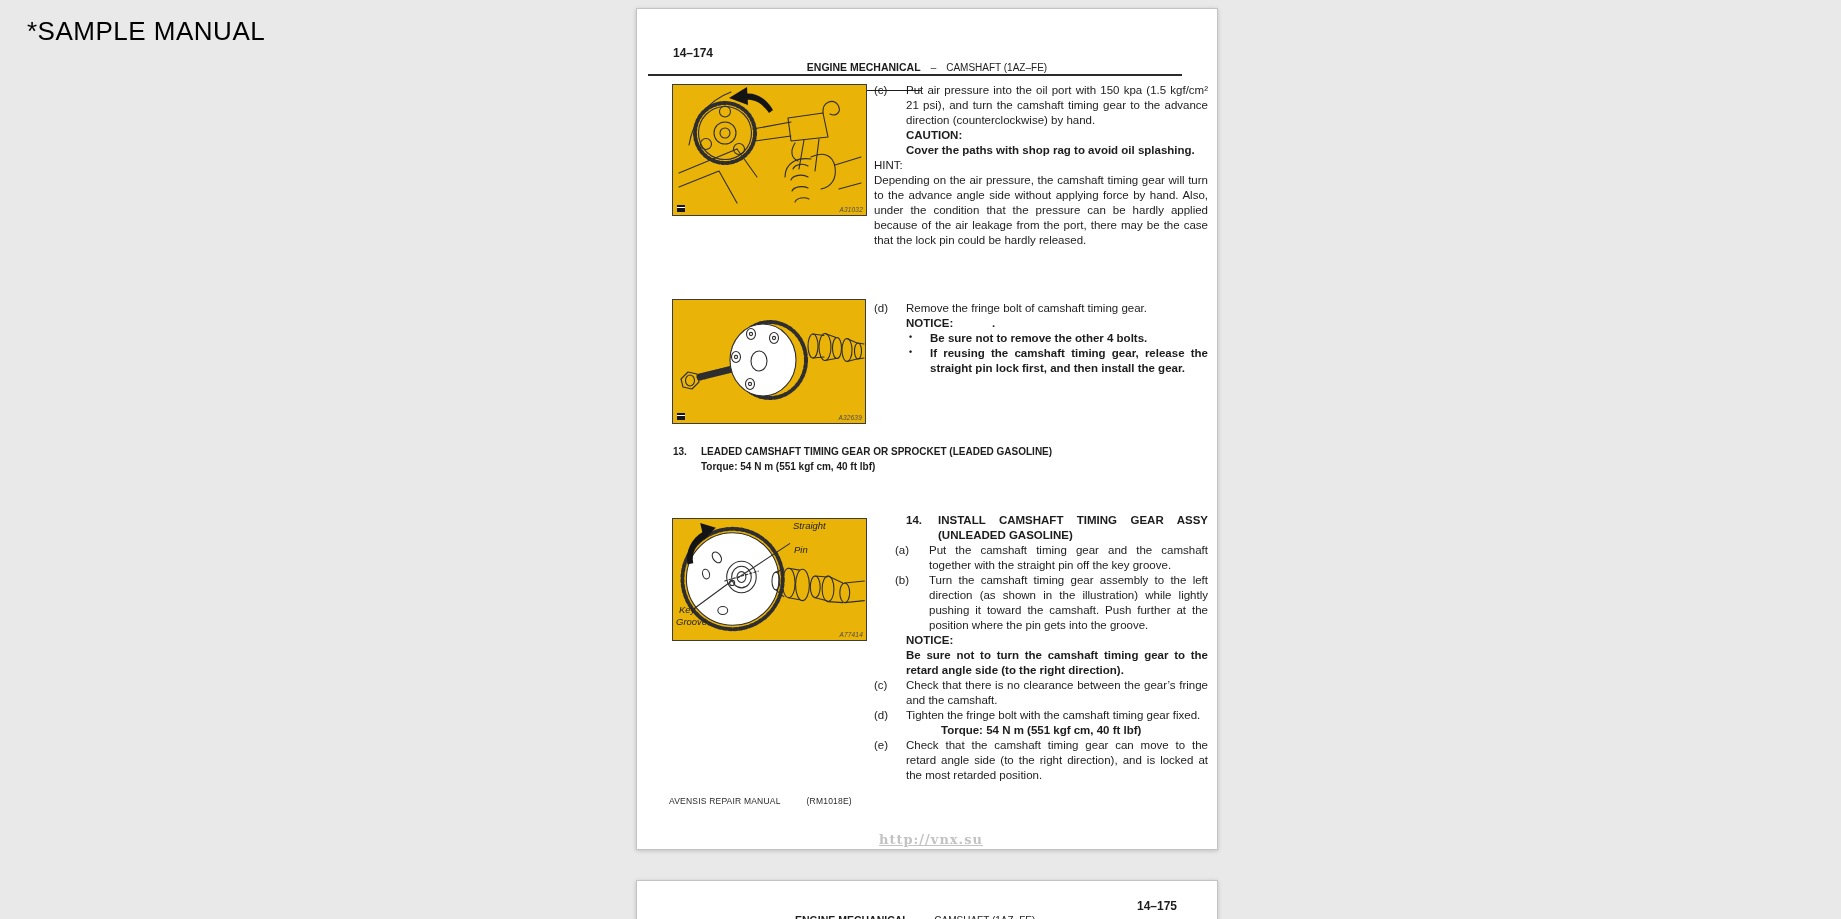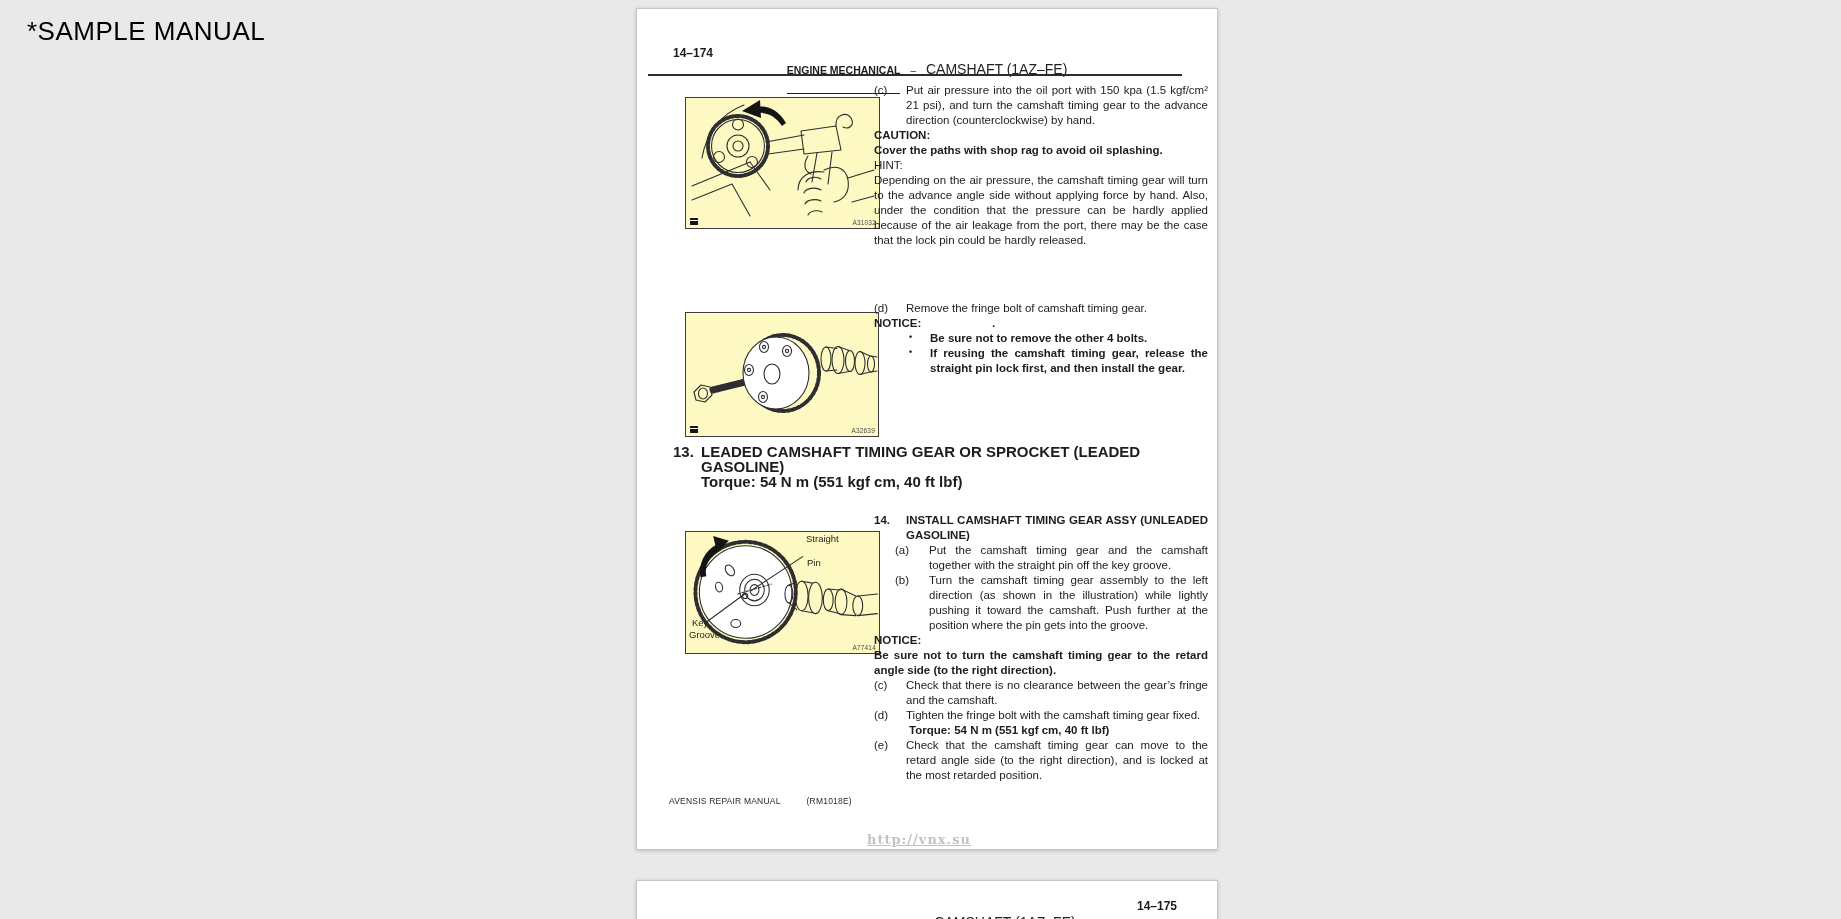--- a/index.html
+++ b/index.html
@@ -30,26 +30,26 @@
     display:flex;justify-content:center;align-items:baseline;gap:10px;
     font-size:10.5px;white-space:nowrap;
   }
   .header-row2{
     position:absolute;top:33px;left:158px;
     display:flex;align-items:baseline;gap:10px;
     font-size:10.5px;white-space:nowrap;
   }
   .hd-section{font-weight:bold;border-bottom:1.5px solid #1c1c1e;padding-bottom:17px;}
   .hd-dash{font-size:10px;color:#333;}
-  .hd-sub{font-size:14px;color:#222;}
+  .hd-sub{font-size:10px;color:#222;}
   .rule{position:absolute;top:65px;left:11px;width:534px;height:1.5px;background:#2b2b2d;}
 
   .fig{
-    position:absolute;left:35px;margin:13px;background:#fef9c3;
-    border:1.2px solid #3c3c3e;box-sizing:border-box;
+    position:absolute;left:35px;margin:0;background:#eab308;
+    border:1.2px solid #3c3c3e;box-sizing:border-box;font-style:italic;
   }
   #fig1{top:75px;width:195px;height:132px;}
   #fig2{top:290px;width:194px;height:125px;}
   #fig3{top:509px;width:195px;height:123px;}
   .fig svg{position:absolute;left:0;top:0;width:100%;height:100%;}
   .fig-code{
     position:absolute;right:3px;bottom:2px;
     font-size:6.5px;color:#4a4a4c;letter-spacing:.2px;
   }
   .corner-mark{
@@ -63,44 +63,44 @@
   #lbl-groove{left:3px;top:98px;}
 
   .col{
     position:absolute;left:237px;width:334px;
     font-size:11.5px;line-height:15px;
     text-align:justify;
   }
   #col-c{top:74px;}
   #col-d{top:292px;}
   #col-14{top:504px;}
-  .b{font-weight:bold;}
+  .b{font-weight:bold;margin-left:32px;}
   .item{position:relative;padding-left:32px;}
   .item>.lbl{position:absolute;left:0;top:0;}
   .sub{position:relative;padding-left:55px;}
   .sub>.lbl{position:absolute;left:21px;top:0;}
   .notice-line{position:relative;}
   .stray-dot{position:absolute;left:118px;top:0;font-weight:bold;}
   .bullet{position:relative;padding-left:56px;font-weight:bold;}
   .bullet>.dot{position:absolute;left:35px;top:-1px;font-size:9px;}
   .torque-line{padding-left:35px;}
 
   .step13{
     position:absolute;left:36px;top:435px;width:534px;
-    font-size:15px;line-height:15px;font-weight:bold;
+    font-size:10px;line-height:15px;font-weight:bold;
   }
   .step13 .item{padding-left:28px;}
 
   .doc-footer{
     position:absolute;left:32px;top:787px;
     font-size:8.5px;color:#2a2a2c;letter-spacing:.2px;
     display:flex;gap:26px;
   }
   .watermark{
-    position:absolute;left:230px;top:823px;
+    position:absolute;left:242px;top:823px;
     font-family:"DejaVu Serif", serif;
     font-size:13px;font-weight:bold;color:#c3c3c3;
     text-decoration:underline;letter-spacing:1px;
   }
 </style>
 </head>
 <body>
 
 <div class="sample-label">*SAMPLE MANUAL</div>
 

